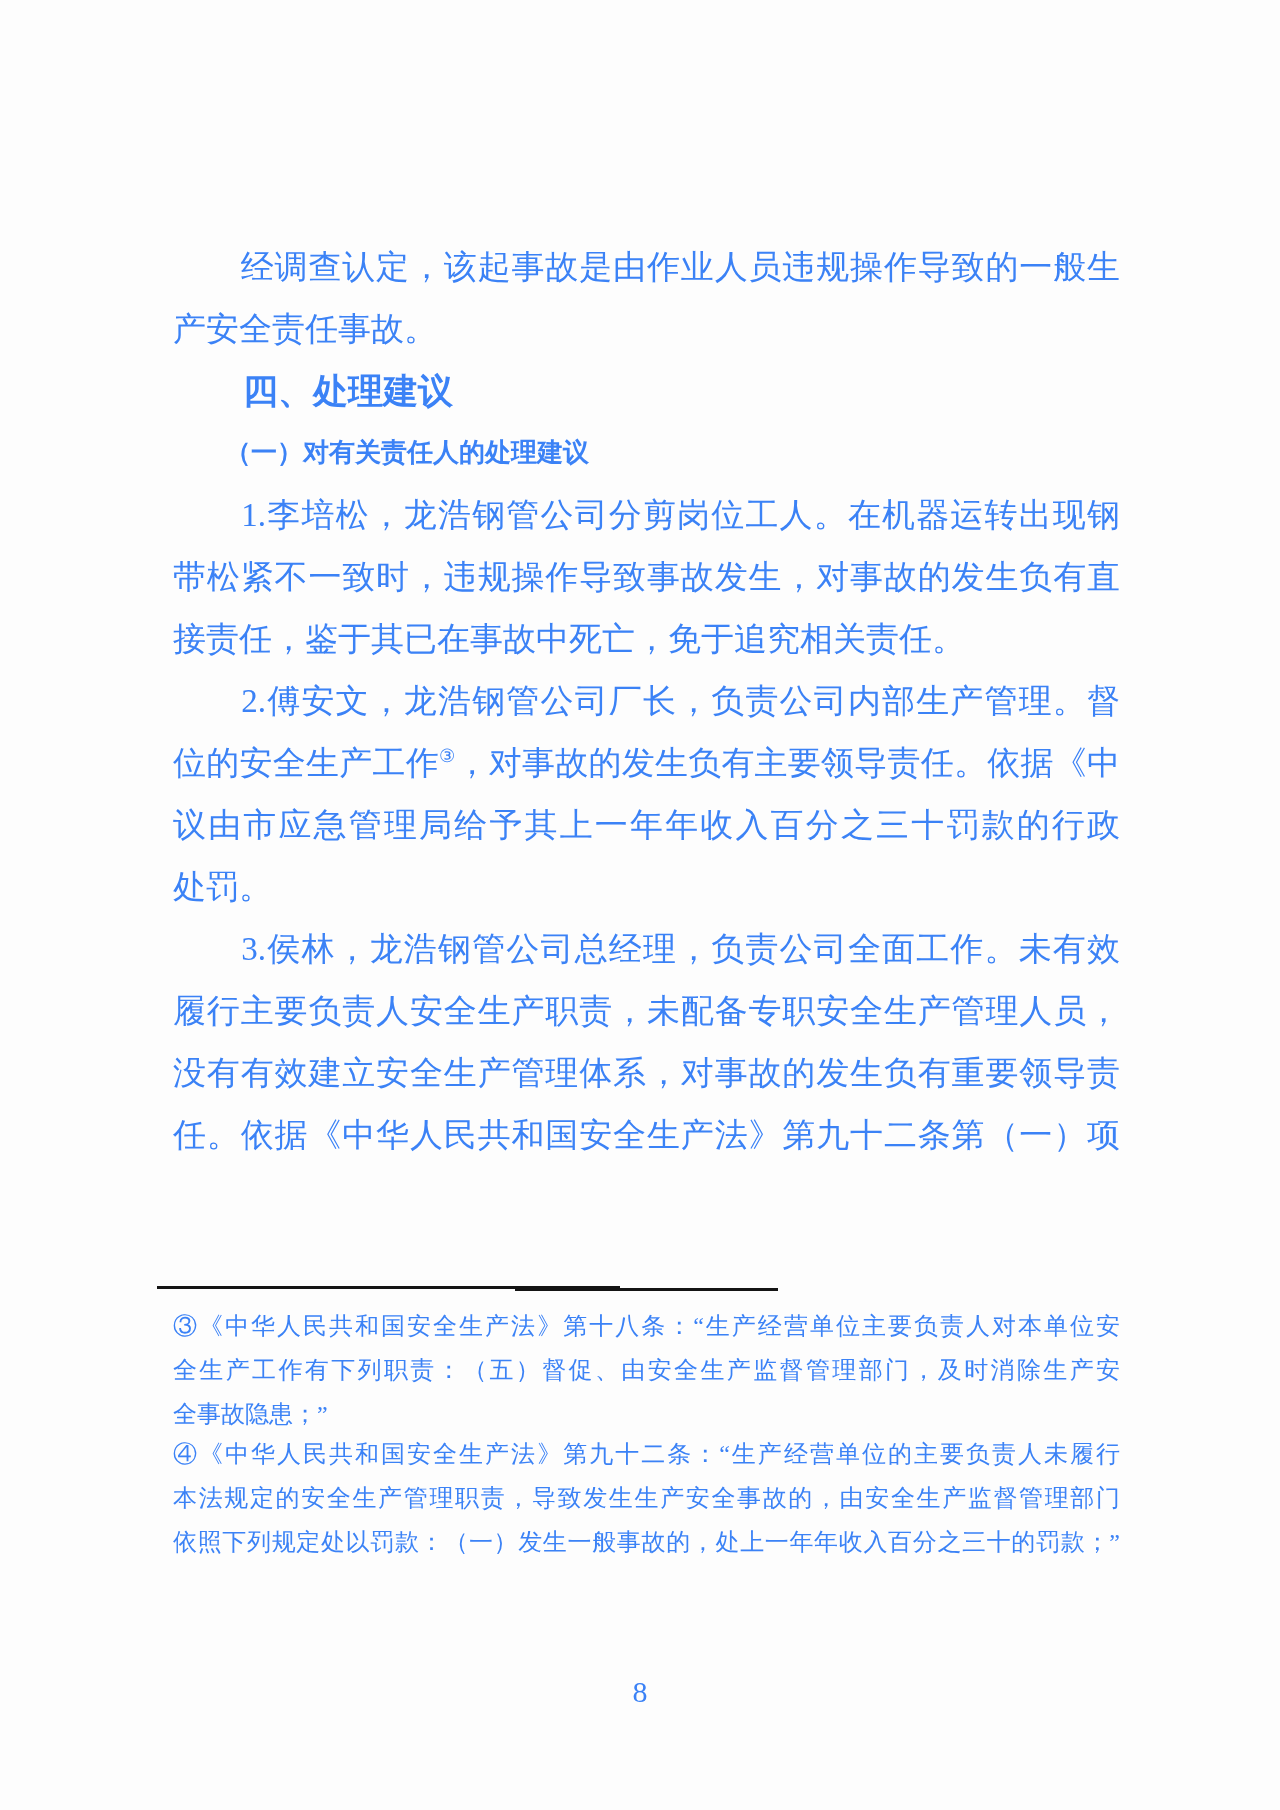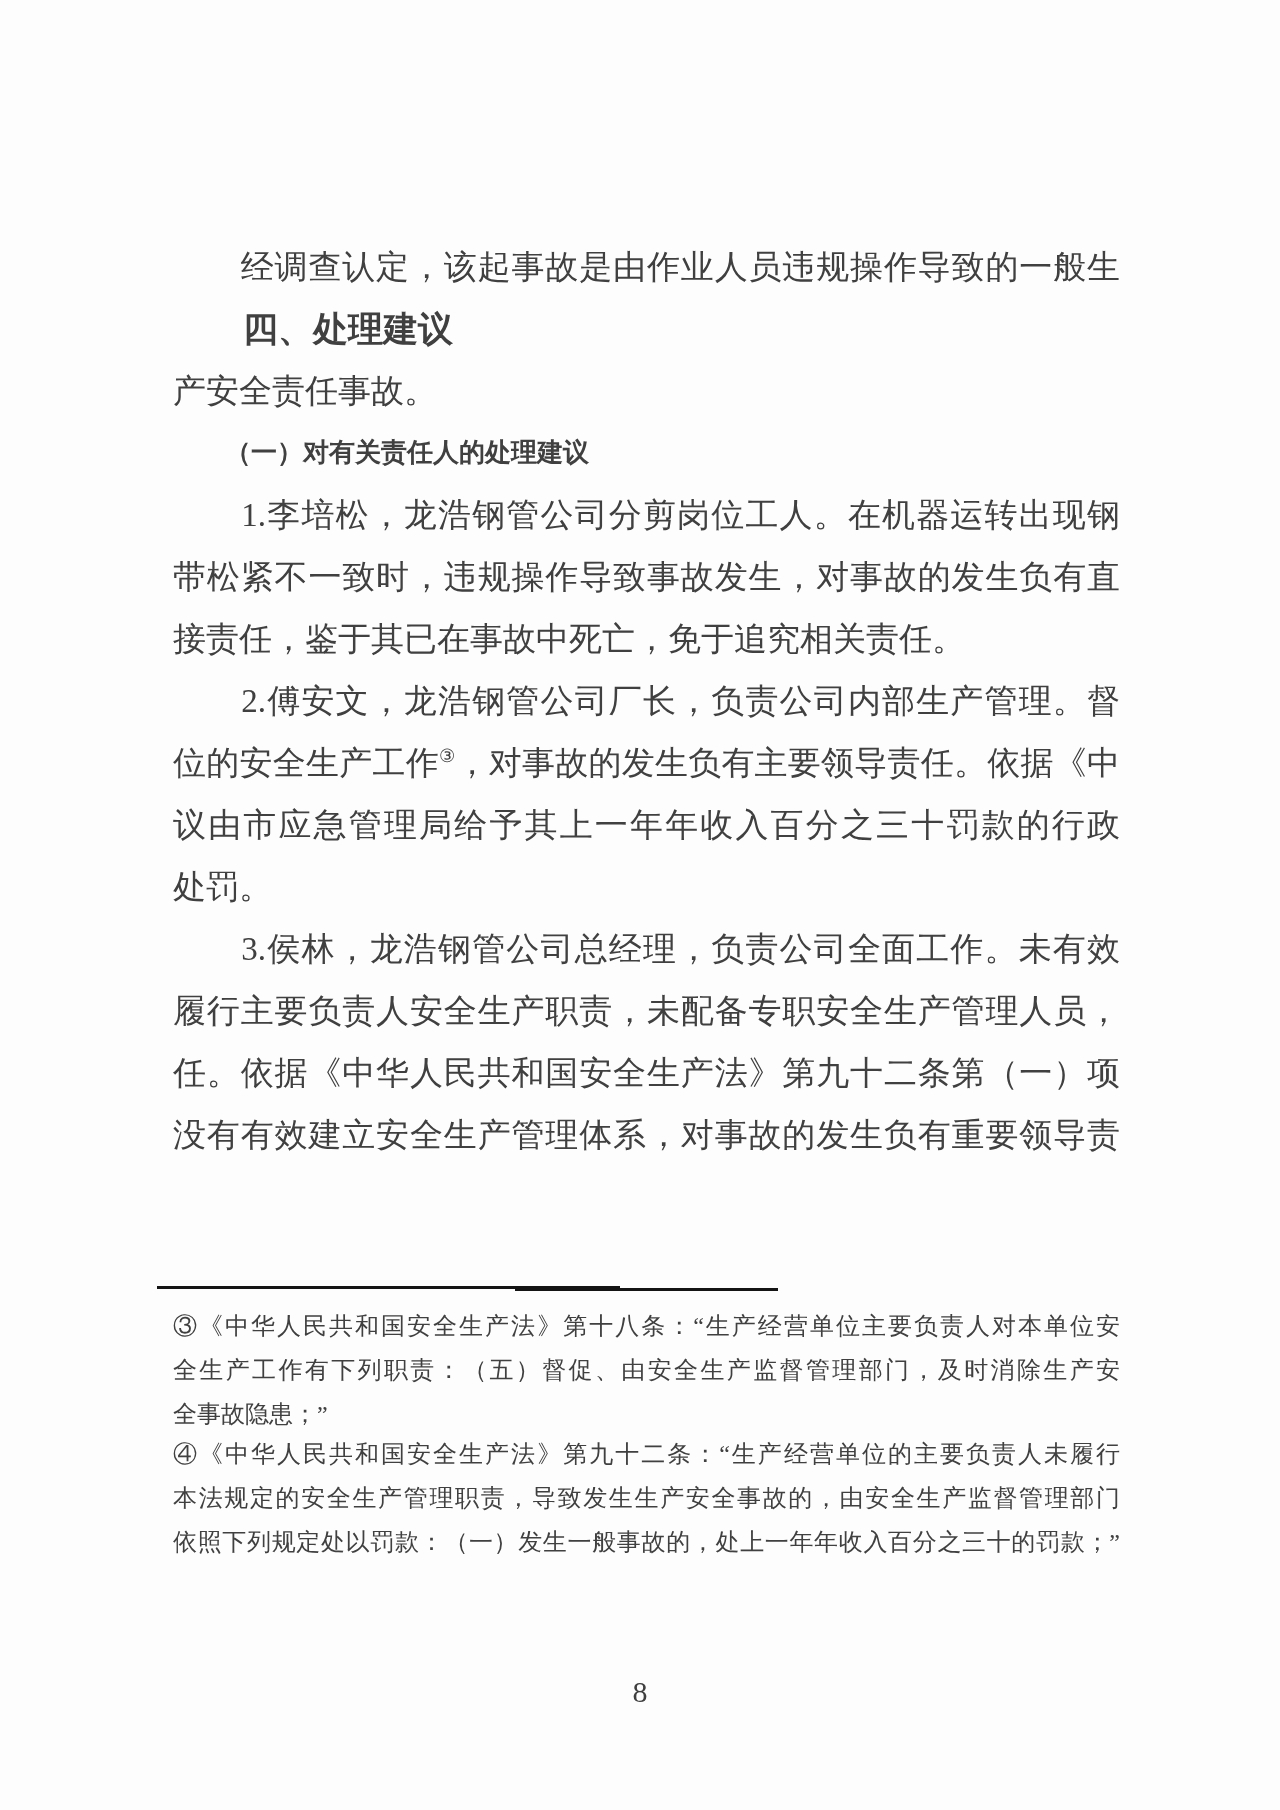--- a/index.html
+++ b/index.html
@@ -3,21 +3,21 @@
 <meta charset="utf-8">
 <style>
   html,body{margin:0;padding:0;}
   body{background:#e8e8e8;}
   .page{
     position:relative;
     width:1280px;height:1810px;
     background:#fdfdfd;
     overflow:hidden;
     font-family:"Liberation Serif", serif;
-    color:#404040;
+    color:#3b82f6;
     text-decoration:underline;
   }
   .body-text{
     position:absolute;left:173px;top:236px;width:947px;
   }
   .bline{
     height:62px;line-height:62px;font-size:33px;
     overflow:hidden;white-space:normal;
     letter-spacing:0;
   }
@@ -42,34 +42,34 @@
     text-align:center;font-size:30px;line-height:40px;
   }
 </style>
 </head>
 <body>
 
 <div class="page">
 
   <div class="body-text">
     <div class="bline j">　　经调查认定，该起事故是由作业人员违规操作导致的一般生</div>
+    <div class="bline l">产安全责任事故。</div>
     <div class="bline l h1">　　四、处理建议</div>
-    <div class="bline l">产安全责任事故。</div>
     <div class="bline l h2">　　（一）对有关责任人的处理建议</div>
     <div class="bline j">　　1.李培松，龙浩钢管公司分剪岗位工人。在机器运转出现钢</div>
     <div class="bline j">带松紧不一致时，违规操作导致事故发生，对事故的发生负有直</div>
     <div class="bline l">接责任，鉴于其已在事故中死亡，免于追究相关责任。</div>
     <div class="bline j">　　2.傅安文，龙浩钢管公司厂长，负责公司内部生产管理。督</div>
     <div class="bline j">位的安全生产工作<sup>③</sup>，对事故的发生负有主要领导责任。依据《中</div>
     <div class="bline j">议由市应急管理局给予其上一年年收入百分之三十罚款的行政</div>
     <div class="bline l">处罚。</div>
     <div class="bline j">　　3.侯林，龙浩钢管公司总经理，负责公司全面工作。未有效</div>
     <div class="bline j">履行主要负责人安全生产职责，未配备专职安全生产管理人员，</div>
+    <div class="bline j">没有有效建立安全生产管理体系，对事故的发生负有重要领导责</div>
     <div class="bline j">任。依据《中华人民共和国安全生产法》第九十二条第（一）项</div>
-    <div class="bline j">没有有效建立安全生产管理体系，对事故的发生负有重要领导责</div>
   </div>
 
   <div class="sep-a"></div>
   <div class="sep-b"></div>
 
   <div class="footnote fn-3">
     <div class="fline j">③《中华人民共和国安全生产法》第十八条：“生产经营单位主要负责人对本单位安</div>
     <div class="fline j">全生产工作有下列职责：（五）督促、由安全生产监督管理部门，及时消除生产安</div>
     <div class="fline l">全事故隐患；”</div>
   </div>

